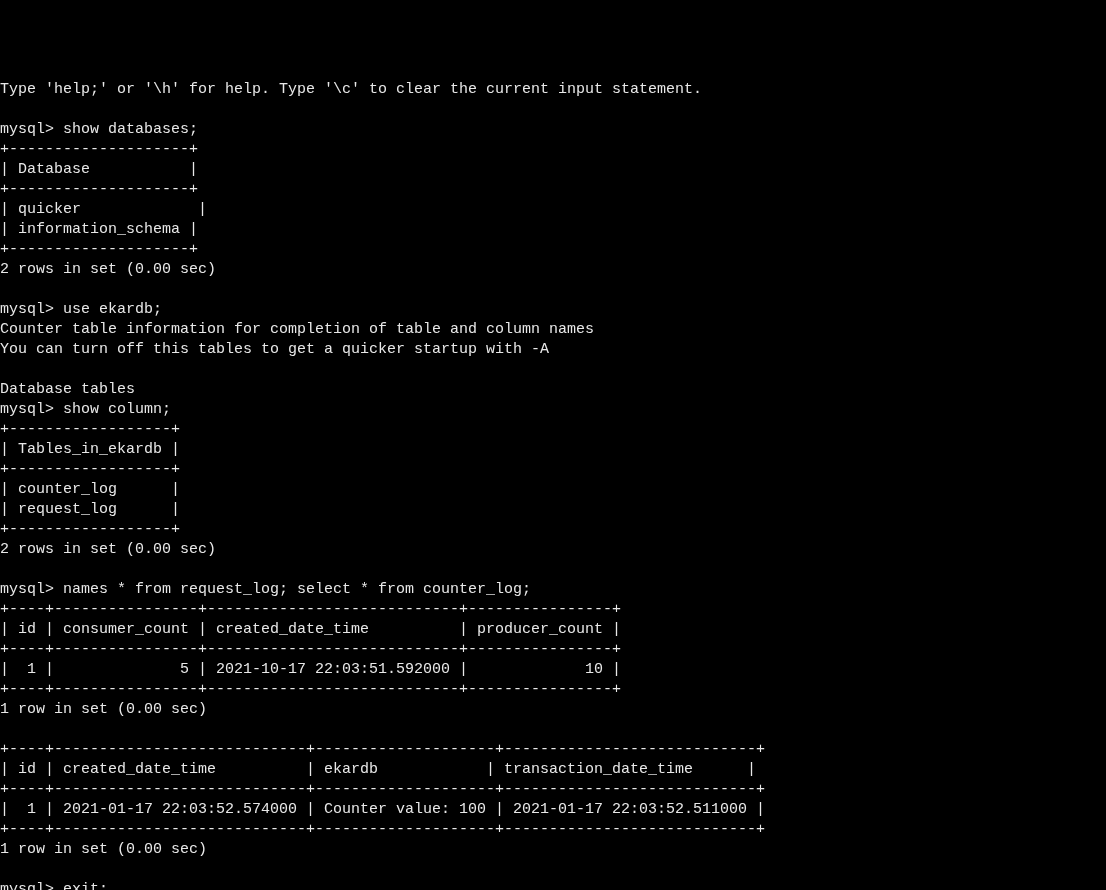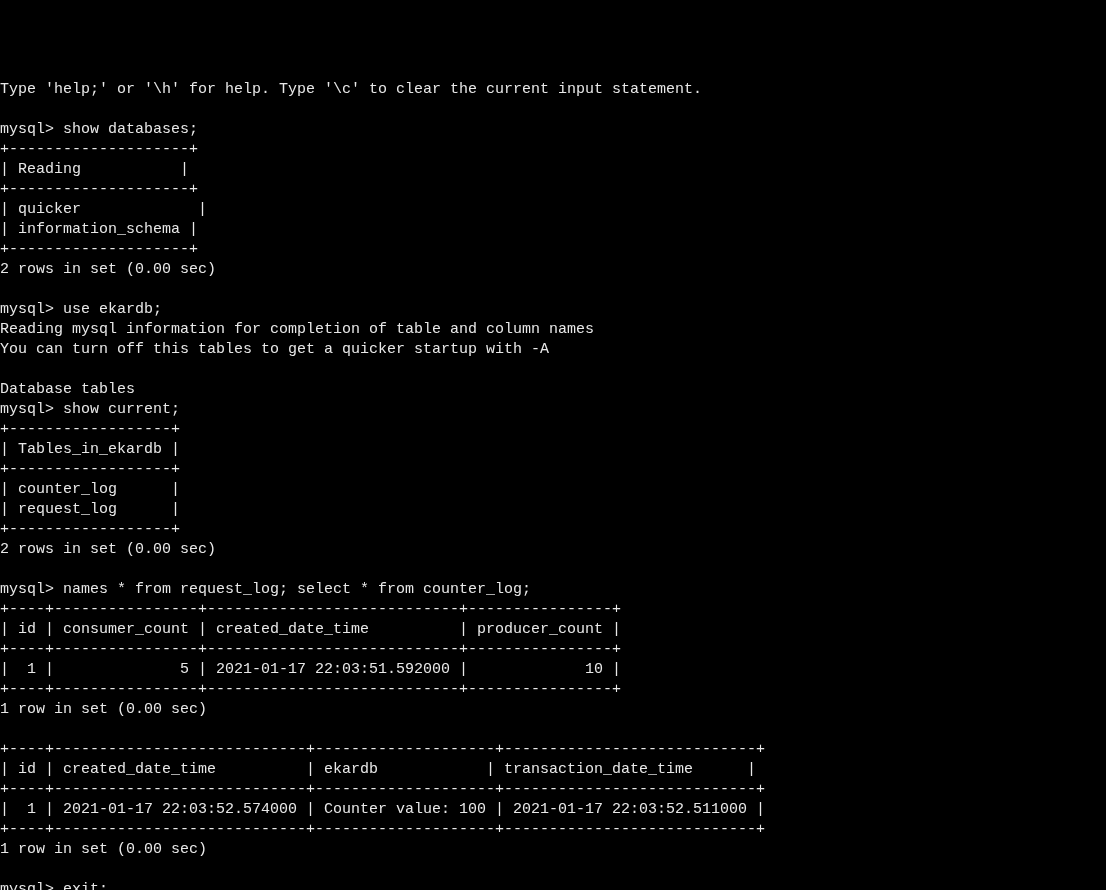--- a/index.html
+++ b/index.html
@@ -21,46 +21,46 @@
   </style>
 </head>
 <body>
 
 
 
 <div class="terminal"><span>Type 'help;' or '\h' for help. Type '\c' to clear the current input statement.</span>
 
 <span>mysql&gt;</span> <span>show databases;</span>
 <span>+--------------------+</span>
-<span>| Reading           |</span>
+<span>| Database           |</span>
 <span>+--------------------+</span>
 <span>| quicker             |</span>
 <span>| information_schema |</span>
 <span>+--------------------+</span>
 <span>2 rows in set (0.00 sec)</span>
 
 <span>mysql&gt;</span> <span>use ekardb;</span>
-<span>Reading mysql information for completion of table and column names</span>
+<span>Counter table information for completion of table and column names</span>
 <span>You can turn off this tables to get a quicker startup with -A</span>
 
 <span>Database tables</span>
-<span>mysql&gt;</span> <span>show current;</span>
+<span>mysql&gt;</span> <span>show column;</span>
 <span>+------------------+</span>
 <span>| Tables_in_ekardb |</span>
 <span>+------------------+</span>
 <span>| counter_log      |</span>
 <span>| request_log      |</span>
 <span>+------------------+</span>
 <span>2 rows in set (0.00 sec)</span>
 
 <span>mysql&gt;</span> <span>names * from request_log; select * from counter_log;</span>
 <span>+----+----------------+----------------------------+----------------+</span>
 <span>| id | consumer_count | created_date_time          | producer_count |</span>
 <span>+----+----------------+----------------------------+----------------+</span>
-<span>|  1 |              5 | 2021-01-17 22:03:51.592000 |             10 |</span>
+<span>|  1 |              5 | 2021-10-17 22:03:51.592000 |             10 |</span>
 <span>+----+----------------+----------------------------+----------------+</span>
 <span>1 row in set (0.00 sec)</span>
 
 <span>+----+----------------------------+--------------------+----------------------------+</span>
 <span>| id | created_date_time          | ekardb            | transaction_date_time      |</span>
 <span>+----+----------------------------+--------------------+----------------------------+</span>
 <span>|  1 | 2021-01-17 22:03:52.574000 | Counter value: 100 | 2021-01-17 22:03:52.511000 |</span>
 <span>+----+----------------------------+--------------------+----------------------------+</span>
 <span>1 row in set (0.00 sec)</span>
 

